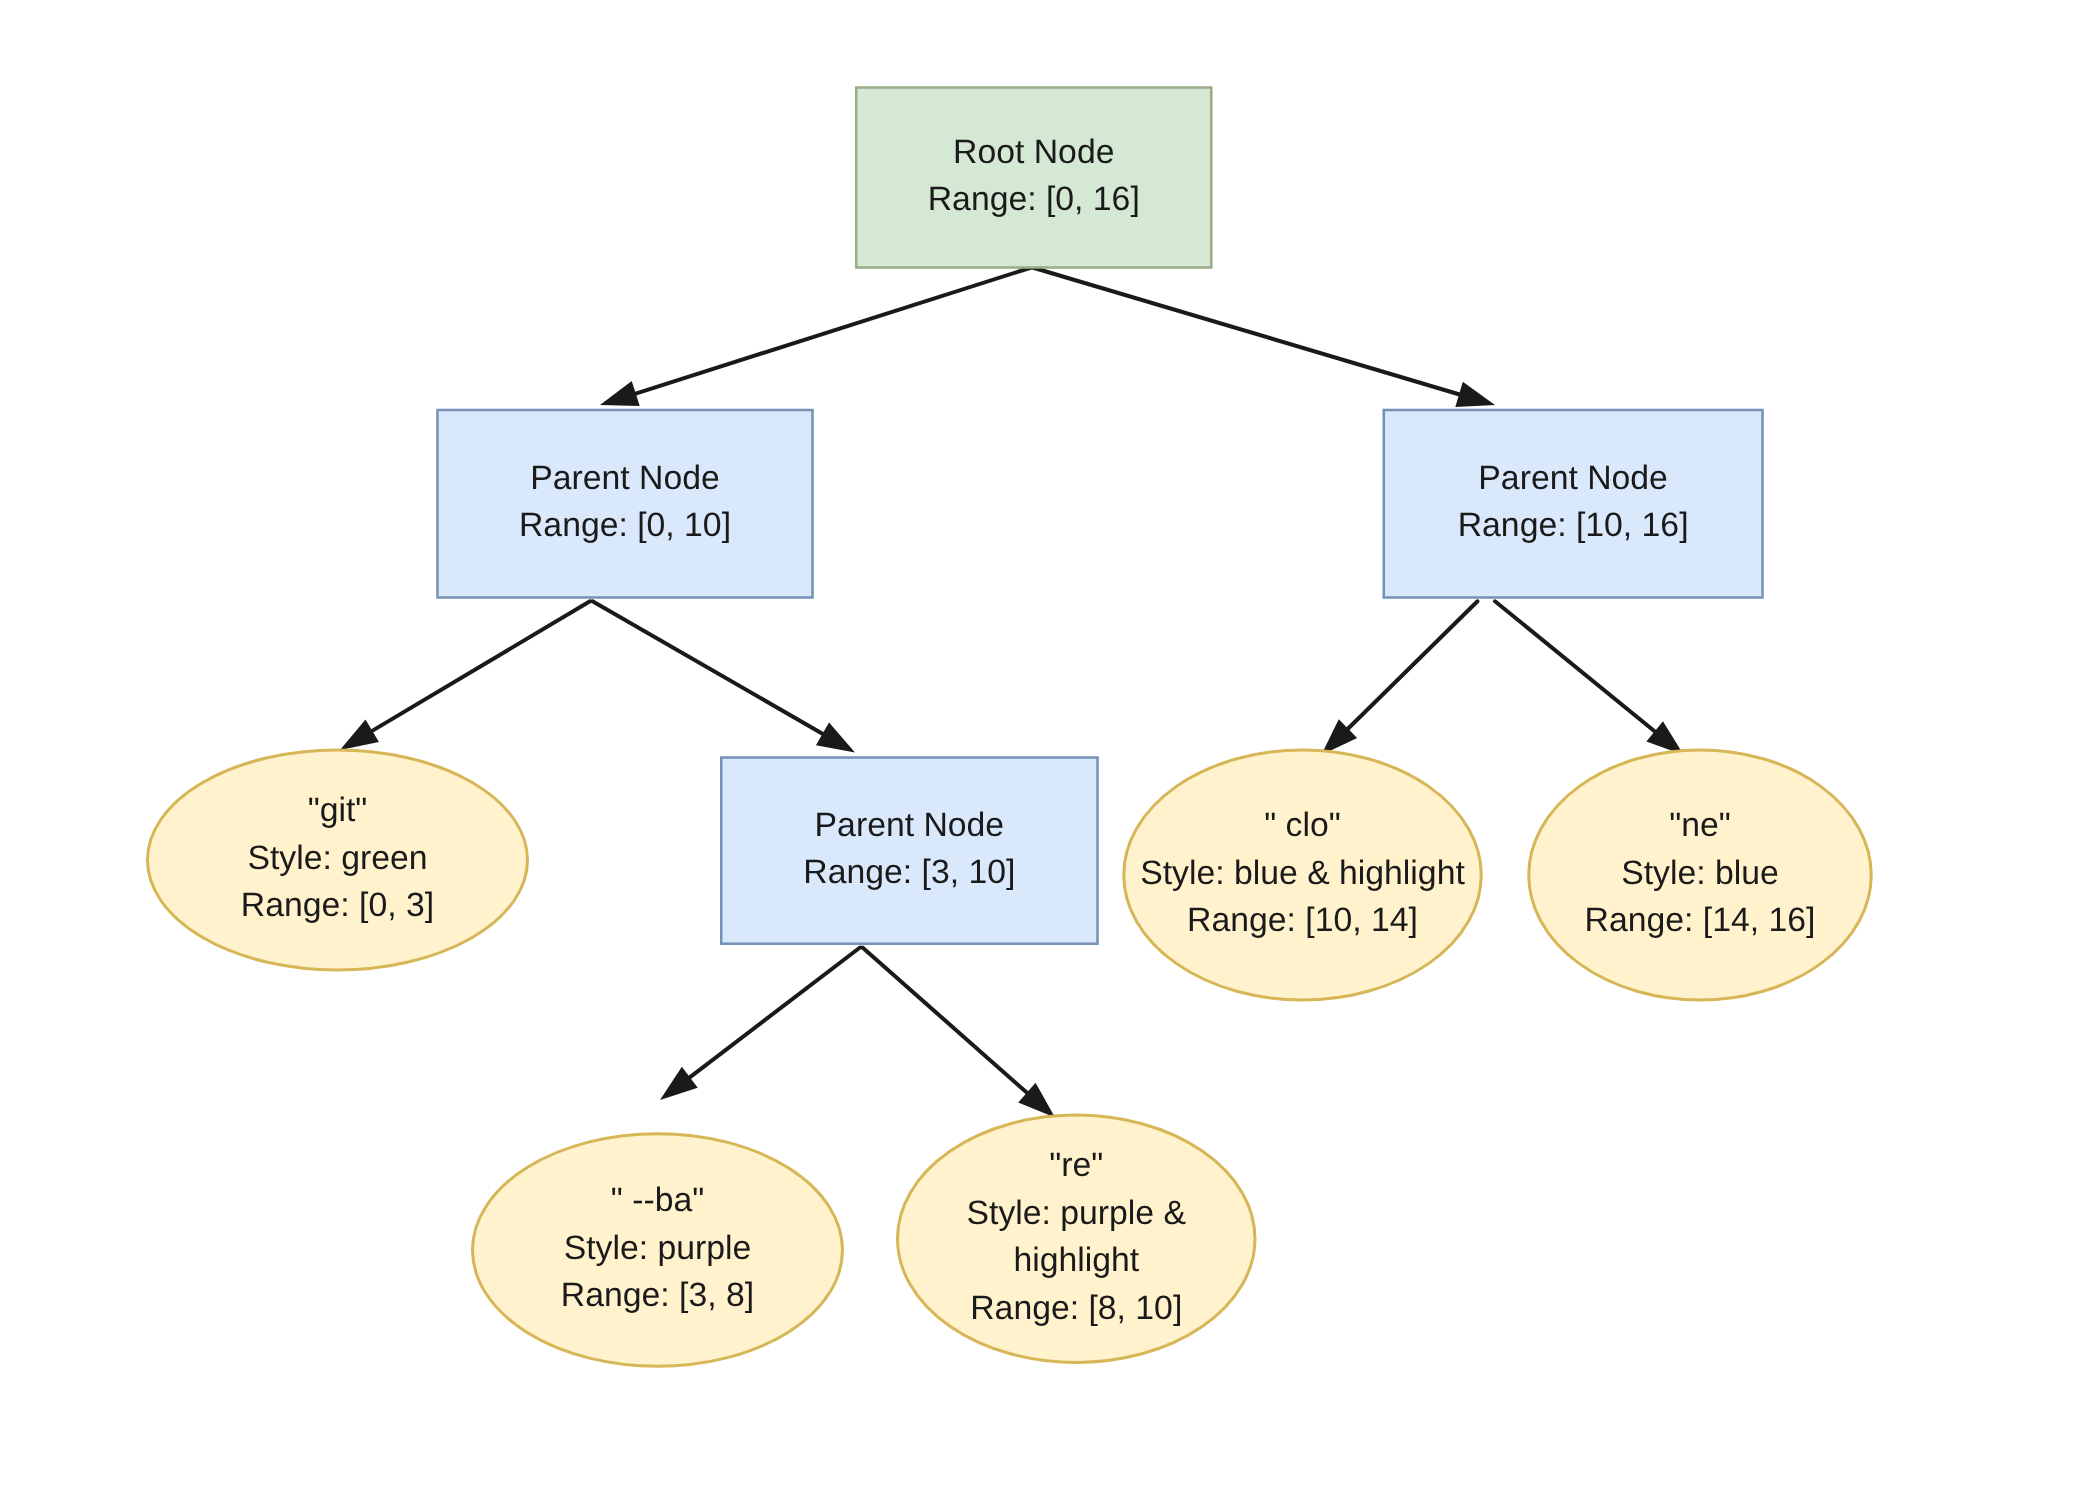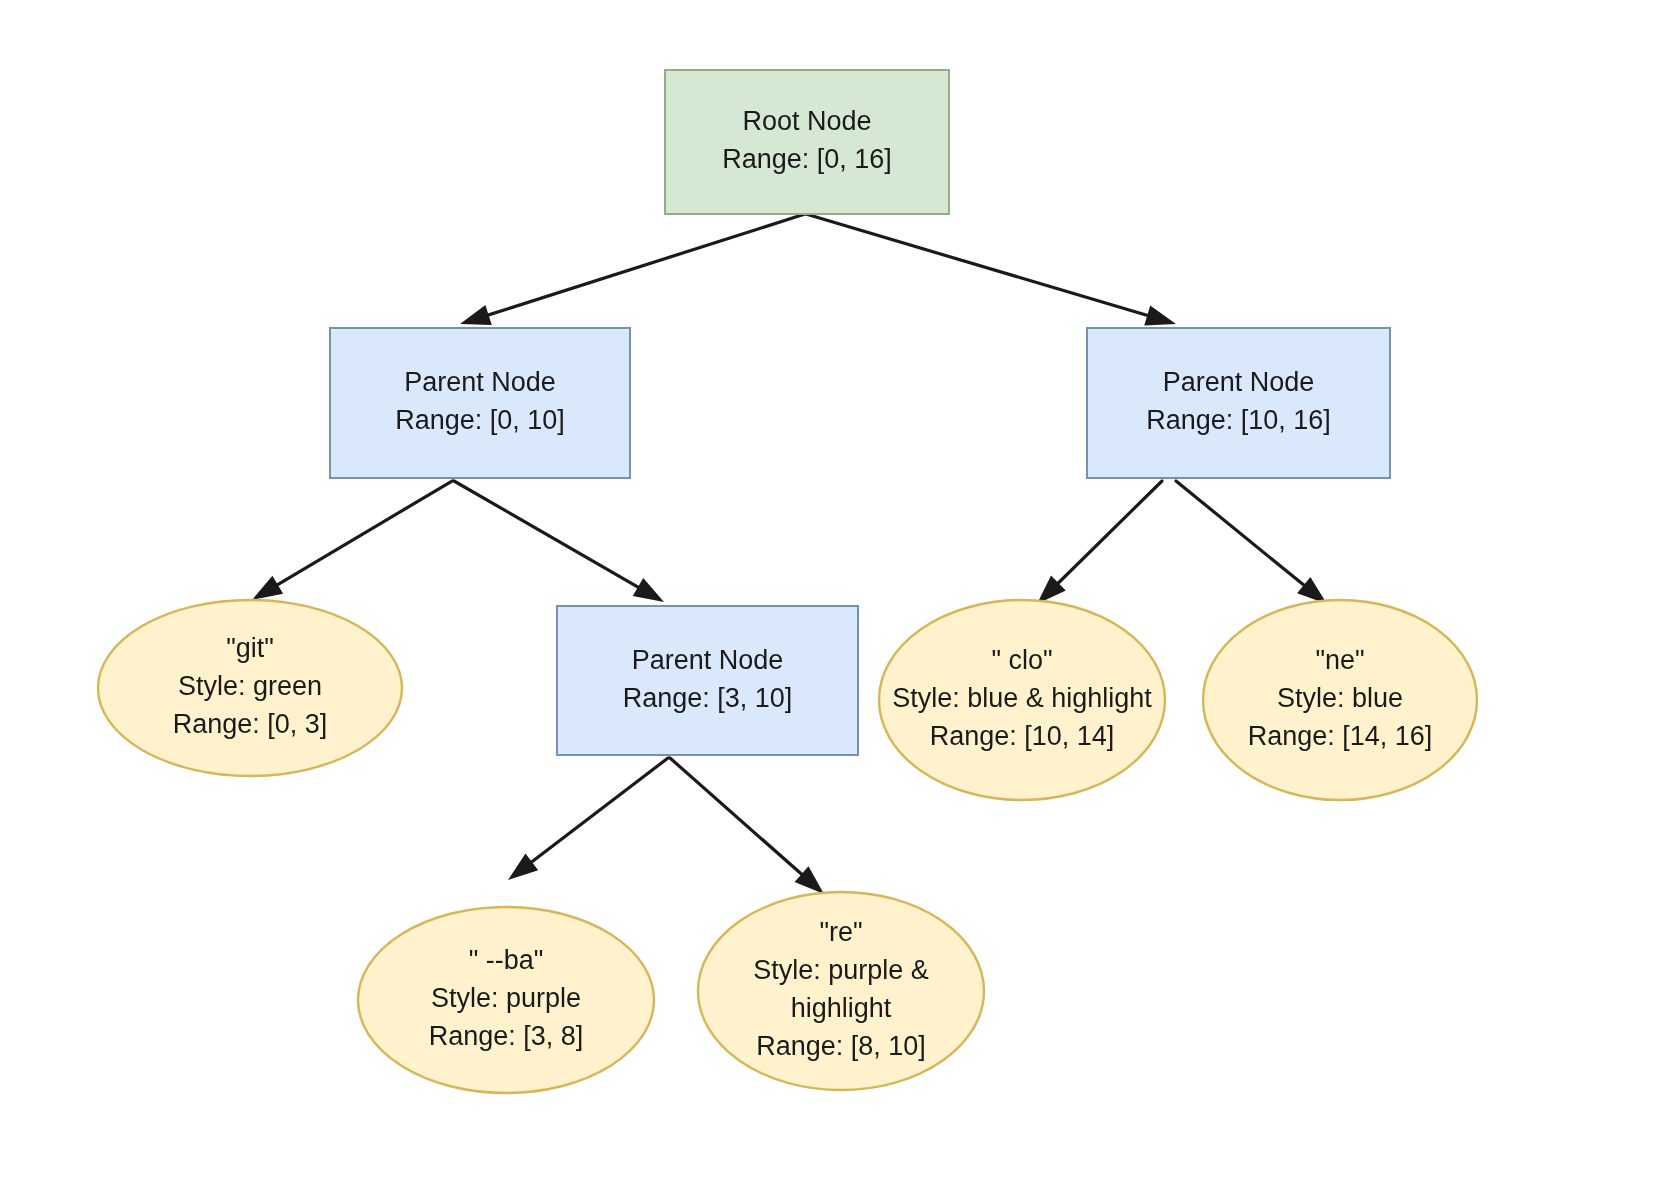--- a/index.html
+++ b/index.html
@@ -11,20 +11,21 @@
     width: 1672px;
     height: 1200px;
     overflow: hidden;
     font-family: "Liberation Sans", sans-serif;
   }
   #diagram-root {
     position: relative;
     width: 1493px;
     height: 1200px;
     background: #ffffff;
+    margin-left: 20px;
   }
   svg.canvas {
     position: absolute;
     left: 0;
     top: 0;
     width: 1672px;
     height: 1200px;
     display: block;
   }
   .node-label {

